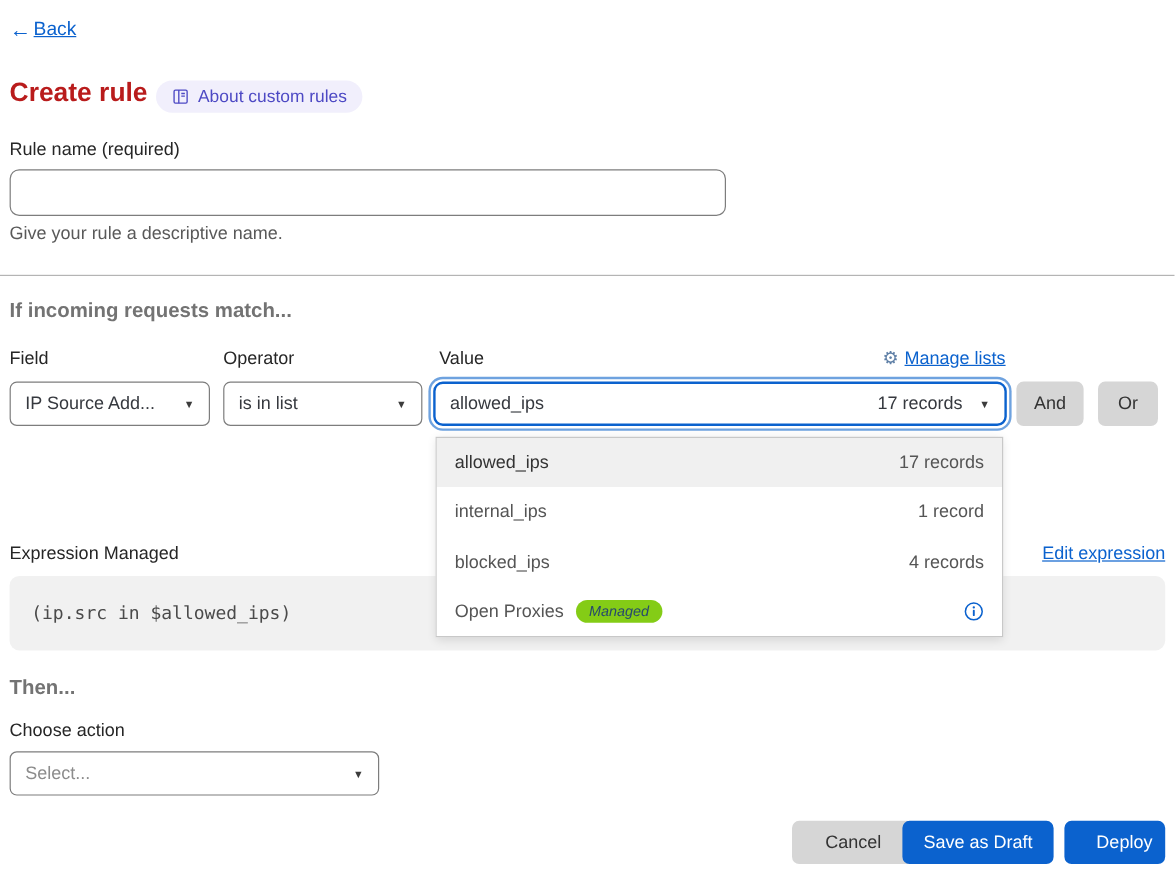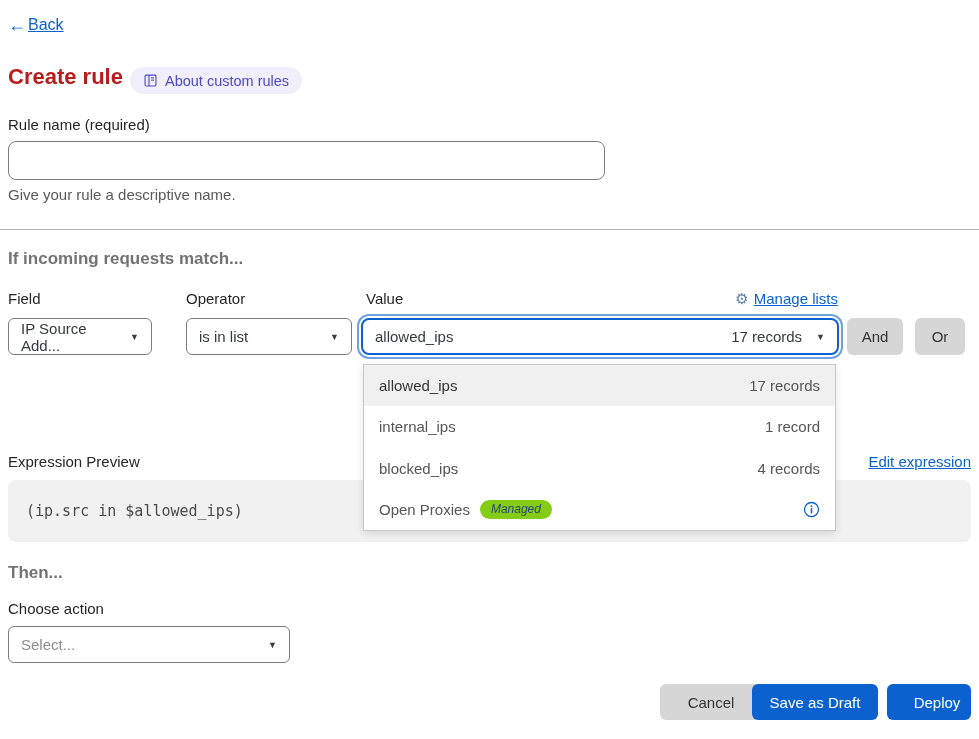--- a/index.html
+++ b/index.html
@@ -46,21 +46,21 @@
   .manage-lists{position:absolute;top:290px;right:141px;display:flex;align-items:center;gap:5px;font-size:15px;}
   .gear{color:#5e7fa6;font-size:15px;line-height:1;text-decoration:none;}
 
   
   .select{
     position:absolute;top:318px;height:37px;border:1px solid #7d7d7d;border-radius:6px;background:#fff;
     display:flex;align-items:center;justify-content:space-between;padding:0 12px;font-size:15px;color:#36393f;
     box-sizing:border-box;cursor:pointer;
   }
   .caret{font-size:9px;color:#3c3c3c;margin-left:10px;flex:0 0 auto;}
-  .field-select{left:8px;width:144px;}
+  .field-select{left:8px;width:167px;}
   .operator-select{left:186px;width:166px;}
   .value-select{
     left:361px;width:478px;border:2px solid #0b62ce;border-radius:8px;
     box-shadow:0 0 0 2px #fff,0 0 0 4px #6ea2df;
   }
   .value-select .records{color:#36393f;margin-left:auto;padding-right:4px;}
 
   .chip-btn{
     position:absolute;top:318px;height:37px;background:#d6d6d6;border:none;border-radius:6px;
     font-family:inherit;font-size:15px;color:#333;cursor:pointer;
@@ -91,21 +91,21 @@
   .edit-expr{position:absolute;top:453px;right:8px;}
   .expr-block{
     position:absolute;left:8px;top:480px;width:963px;height:62px;background:#f1f1f1;border-radius:8px;
     display:flex;align-items:center;box-sizing:border-box;padding:0 18px;z-index:1;
   }
   .expr-block code{font-family:"DejaVu Sans Mono","Liberation Mono",monospace;font-size:15px;color:#4a4a4a;}
 
   
   .then-heading{left:8px;top:563px;}
   .action-label{left:8px;top:600px;}
-  .action-select{top:626px;left:8px;width:282px;color:#8c8c8c;}
+  .action-select{top:626px;left:8px;width:308px;color:#8c8c8c;}
 
   
   .footer-btn{
     position:absolute;top:684px;height:36px;border:none;border-radius:6px;font-family:inherit;font-size:15px;cursor:pointer;
   }
   .cancel-btn{left:660px;width:102px;background:#d6d6d6;color:#333;}
   .primary-btn{background:#0b62ce;color:#fff;}
   .save-draft-btn{left:752px;width:126px;}
   .deploy-btn{left:887px;width:84px;padding-left:22px;}
 </style>
@@ -187,21 +187,21 @@
       <span class="info-icon">
         <svg width="17" height="17" viewBox="0 0 16 16" fill="none">
           <circle cx="8" cy="8" r="6.6" stroke="#0b62ce" stroke-width="1.2"></circle>
           <circle cx="8" cy="4.9" r="0.9" fill="#0b62ce"></circle>
           <rect x="7.25" y="6.7" width="1.5" height="5" rx="0.7" fill="#0b62ce"></rect>
         </svg>
       </span>
     </div>
   </div>
 
-  <div class="expr-label">Expression Preview</div>
+  <div class="expr-label">Expression Managed</div>
   <a class="link edit-expr">Edit expression</a>
   <div class="expr-block">
     <code>(ip.src in $allowed_ips)</code>
   </div>
 
   <h2 class="section-heading then-heading">Then...</h2>
   <div class="form-label action-label">Choose action</div>
   <div class="select action-select">
     <span>Select...</span>
     <span class="caret">▼</span>

